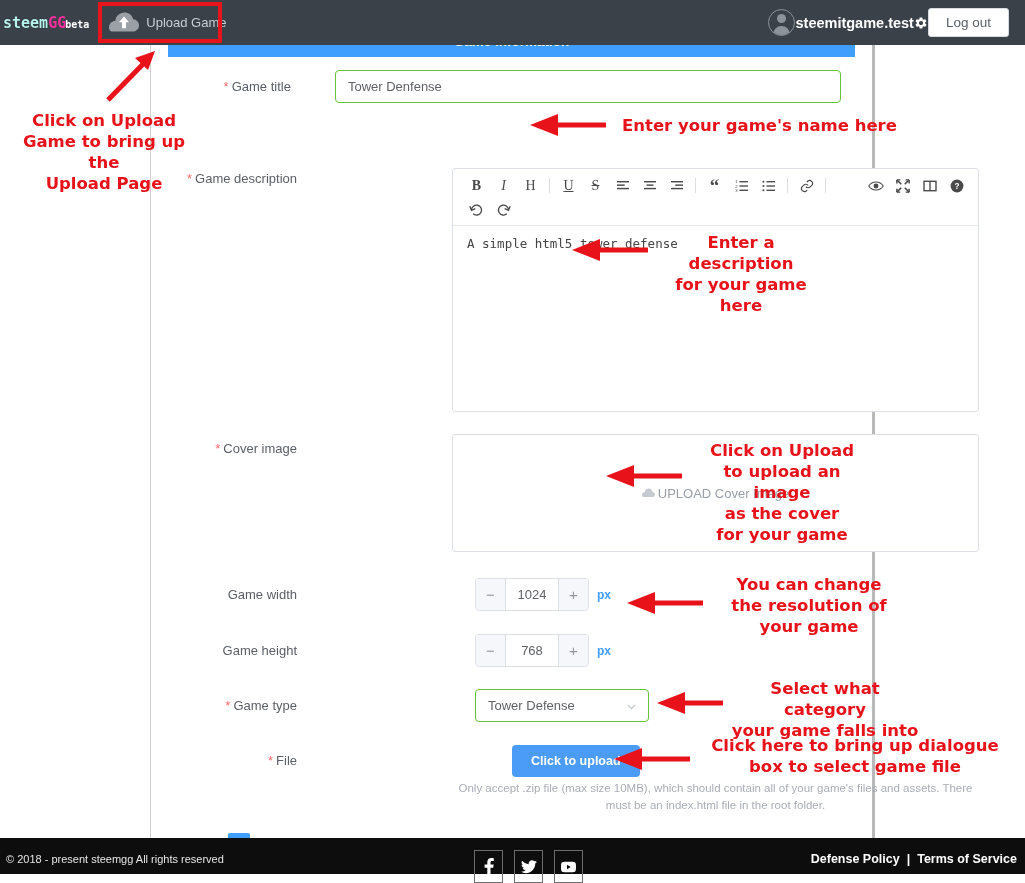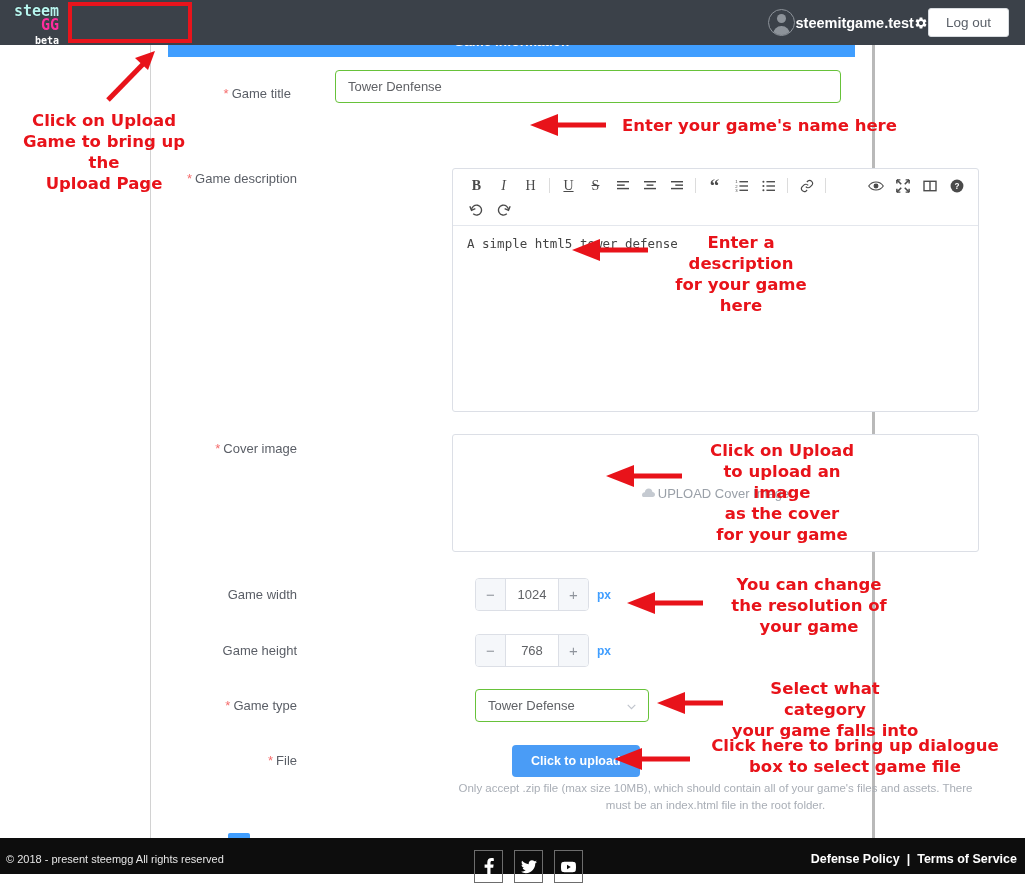--- a/index.html
+++ b/index.html
@@ -14,27 +14,26 @@
 
   
   .topnav {
     position: absolute; left: 0; top: 0;
     width: 1025px; height: 45px;
     background: #3b4149;
     display: flex; align-items: center;
     z-index: 30;
   }
   .logo {
-    margin-left: 14px;
-    display: flex; align-items: flex-end;
+    margin-left: 3px;
+    display: flex; align-items: flex-start;
     font-family: "DejaVu Sans Mono", monospace;
     font-weight: bold;
     letter-spacing: 0px;
     user-select: none;
-    flex-direction: column;
   }
   .logo-steem {
     font-size: 15px; color: #b8f5ef;
     text-shadow: 0 0 1px #000;
     line-height: 14px;
   }
   .logo-gg {
     font-size: 15px; color: #ff2d9e;
     line-height: 14px;
   }
@@ -309,20 +308,29 @@
 <body>
 
 <div class="topnav">
   <div class="logo">
     <span class="logo-steem">steem</span>
       <span class="logo-gg">GG</span>
       <span class="logo-beta">beta</span>
   </div>
 
   <div class="upload-nav-wrap">
+    <div class="upload-nav">
+      <span class="cloud-up">
+        <svg width="30" height="22" viewBox="0 0 30 22">
+          <path d="M7.5 19.5h16c3.6 0 6.5-2.7 6.5-6.1 0-3.2-2.6-5.9-5.9-6.1C23.3 3.3 19.7.6 15.4.6 10.6.6 6.7 4.2 6.4 8.8 2.8 9.1 0 11.9 0 15.4c0 2.3 1.3 4.1 3 4.1z" fill="#9ba0a6"></path>
+          <path d="M15 4.6l5 5.6h-3v6h-4v-6h-3z" fill="#ffffff"></path>
+        </svg>
+      </span>
+      <span class="nav-label">Upload Game</span>
+    </div>
     <div class="redbox"></div>
   </div>
 
   <div class="nav-right">
     <div class="avatar"></div>
     <span class="username">steemitgame.test</span>
     <span class="gear">
       <svg width="14" height="14" viewBox="0 0 24 24" fill="#ffffff">
         <path d="M19.1 12.9c.04-.3.07-.6.07-.9s-.03-.6-.07-.9l2.03-1.58c.18-.14.23-.4.12-.61l-1.92-3.32c-.12-.21-.37-.29-.59-.21l-2.39.96c-.5-.38-1.04-.7-1.62-.94l-.36-2.54c-.04-.24-.24-.41-.48-.41h-3.84c-.24 0-.44.17-.48.41l-.36 2.54c-.58.24-1.12.56-1.62.94l-2.39-.96c-.22-.08-.47 0-.59.21L2.7 8.91c-.12.21-.07.47.12.61L4.85 11.1c-.04.3-.07.6-.07.9s.03.6.07.9L2.82 14.5c-.18.14-.23.4-.12.61l1.92 3.32c.12.21.37.29.59.21l2.39-.96c.5.38 1.04.7 1.62.94l.36 2.54c.04.24.24.41.48.41h3.84c.24 0 .44-.17.48-.41l.36-2.54c.58-.24 1.12-.56 1.62-.94l2.39.96c.22.08.47 0 .59-.21l1.92-3.32c.12-.21.07-.47-.12-.61l-2.04-1.6zM12 15.6c-1.98 0-3.6-1.62-3.6-3.6s1.62-3.6 3.6-3.6 3.6 1.62 3.6 3.6-1.62 3.6-3.6 3.6z"></path>
       </svg>
@@ -339,21 +347,21 @@
 
   <div class="section-head">
     <span>Game information</span>
     <span class="section-chev">
       <svg width="13" height="13" viewBox="0 0 24 24" fill="none" stroke="#ffffff" stroke-width="2.4">
         <polyline points="5,8 12,16 19,8"></polyline>
       </svg>
     </span>
   </div>
 
-  <div class="row" style="left:0; top:70px; width:690px; align-items:flex-end;gap:40px;">
+  <div class="row" style="left:0; top:70px; width:690px; align-items:center;gap:40px;">
     <div class="field-label" style="width:146px;">
       <span class="req">*</span><span>Game title</span>
     </div>
     <input class="inp" style="width: 527px; height: 33px; margin-left: 4px;" value="Tower Denfense">
   </div>
 
   <div class="row" style="left:0; top:170px; width:300px;">
     <div class="field-label" style="width:146px;">
       <span class="req">*</span><span>Game description</span>
     </div>

